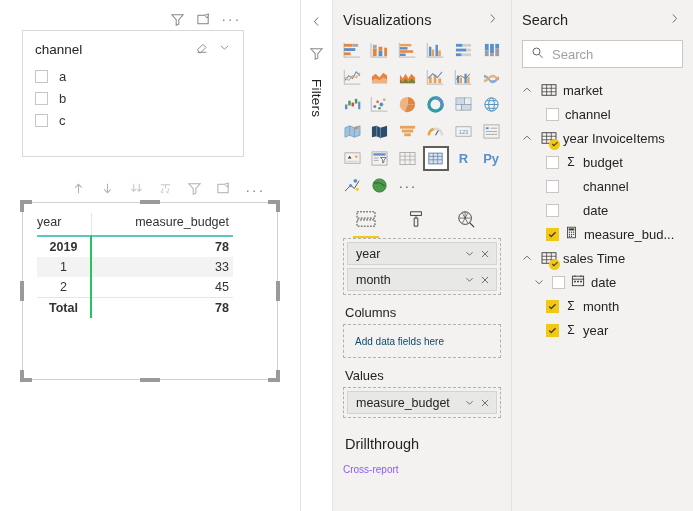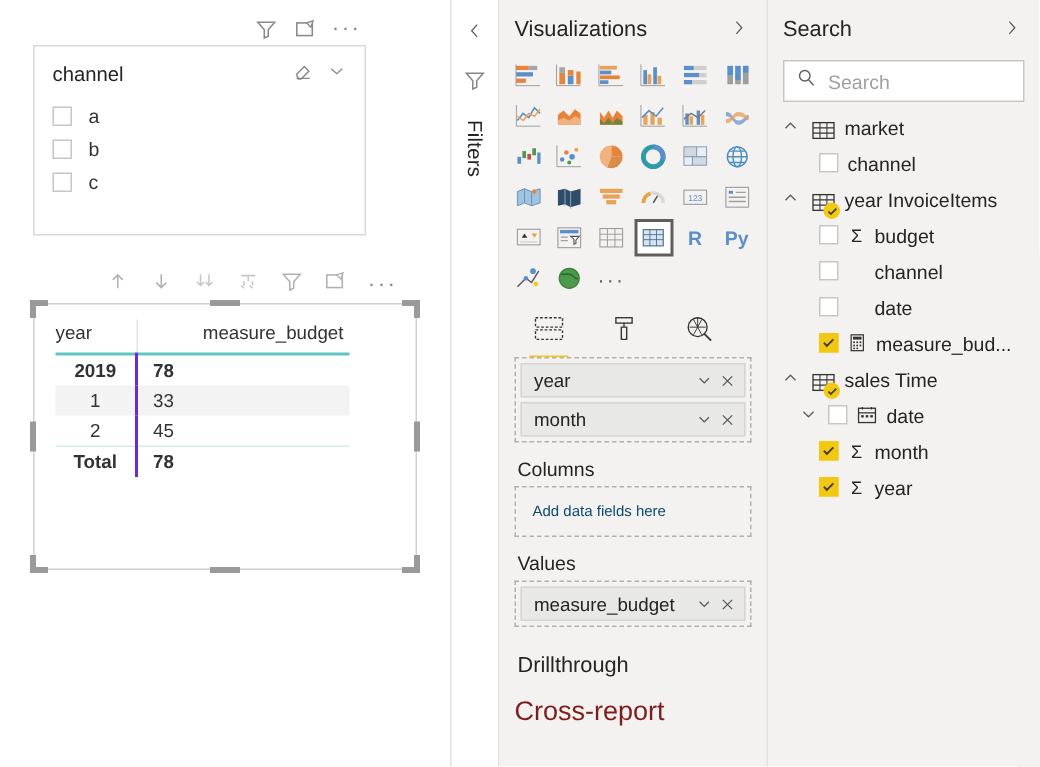--- a/index.html
+++ b/index.html
@@ -49,21 +49,21 @@
   .h-ml { left: -3px; top: 50%; margin-top: -10px; width: 4px; height: 20px; }
   .h-mr { right: -3px; top: 50%; margin-top: -10px; width: 4px; height: 20px; }
 
   table.matrix { border-collapse: collapse; width: 196px; font-size: 12.5px; }
   table.matrix th { font-weight: normal; color: #333; padding: 2px 0 6px 0; text-align: left; }
   table.matrix th.num { text-align: right; padding-right: 4px; }
   table.matrix th.c2 { border-left: 1px solid #e6e6e6; padding-left: 10px; }
   table.matrix tr.hdr { border-bottom: 2px solid #5ec7c4; }
   table.matrix td { padding: 3px 0; color: #333; }
   table.matrix td.lbl { text-align: center; width: 54px; }
-  table.matrix td.val { padding-right: 4px; border-left: 2px solid #6d28d9; padding-left: 10px; }
+  table.matrix td.val { text-align: right; padding-right: 4px; border-left: 2px solid #22c55e; padding-left: 10px; }
   tr.bold td { font-weight: bold; }
   tr.alt { background: #f3f3f3; }
   tr.total td { border-top: 1px solid #d8eceb; }
 
   
   .filters-rail { flex: 0 0 33px; width: 33px; height: 511px; background: #fff; border-left: 1px solid #e1e1e1; border-right: 1px solid #e1e1e1;
                   display: flex; flex-direction: column; align-items: center; padding-top: 14px; gap: 14px; }
   .filters-label { writing-mode: vertical-rl; font-size: 13.5px; color: #252423; letter-spacing: .2px; }
 
   
@@ -86,28 +86,28 @@
   .viz-tab.active .ul { background: #f2c811; }
 
   .well-label { font-size: 13px; color: #252423; padding: 10px 0 4px 12px; }
   .well-box { margin: 0 10px; border: 1px dashed #b3b0ad; background: transparent; padding: 3px; }
   .pill { display: flex; align-items: center; background: #e8e8e7; border: 1px solid #d6d4d2; height: 23px; padding: 0 6px 0 8px; margin-bottom: 3px; }
   .pill:last-child { margin-bottom: 0; }
   .pill-name { flex: 1; font-size: 12.5px; color: #252423; }
   .pill-ic { color: #555; margin-left: 5px; display: flex; align-items: center; }
   .empty-well { height: 26px; display: flex; align-items: center; padding-left: 8px; font-size: 10px; color: #0c4a6e; }
   .drill-title { font-size: 14.5px; color: #252423; padding: 18px 0 0 12px; }
-  .cross-rep { font-size: 18px; color: #7f1d1d; padding: 12px 0 0 10px; }
+  .cross-rep { font-size: 10px; color: #8b5cf6; padding: 12px 0 0 10px; }
 
   
   .fields-pane { flex: 1 1 auto; height: 511px; background: #f3f2f1; display: flex; flex-direction: column; overflow: hidden; }
   .search-box { margin: 2px 10px 0 10px; background: #fff; border: 1px solid #c8c6c4; height: 28px; display: flex; align-items: center; gap: 8px; padding: 0 8px; }
   .search-ph { font-size: 13px; color: #a19f9d; }
   .f-list { margin-top: 10px; }
-  .f-row { display: flex; align-items: flex-start; height: 24px; gap: 6px; padding-left: 8px; }
+  .f-row { display: flex; align-items: center; height: 24px; gap: 6px; padding-left: 8px; }
   .f-row .exp { width: 14px; color: #605e5c; display: flex; align-items: center; justify-content: center; }
   .tbl-ic { position: relative; width: 17px; height: 17px; display: flex; align-items: center; justify-content: center; }
   .badge { position: absolute; right: -3px; bottom: -3px; width: 11px; height: 11px; border-radius: 50%; background: #f2c811;
            display: flex; align-items: center; justify-content: center; }
   .f-name { font-size: 13px; color: #252423; }
   .f-child { padding-left: 34px; }
   .f-child2 { padding-left: 20px; }
   .fcb { width: 13px; height: 13px; border: 1px solid #c8c6c4; background: #fff; flex: 0 0 13px; }
   .fcb.on { background: #f2c811; border-color: #f2c811; display: flex; align-items: center; justify-content: center; }
   .sig { font-size: 12px; color: #252423; width: 12px; text-align: center; }

